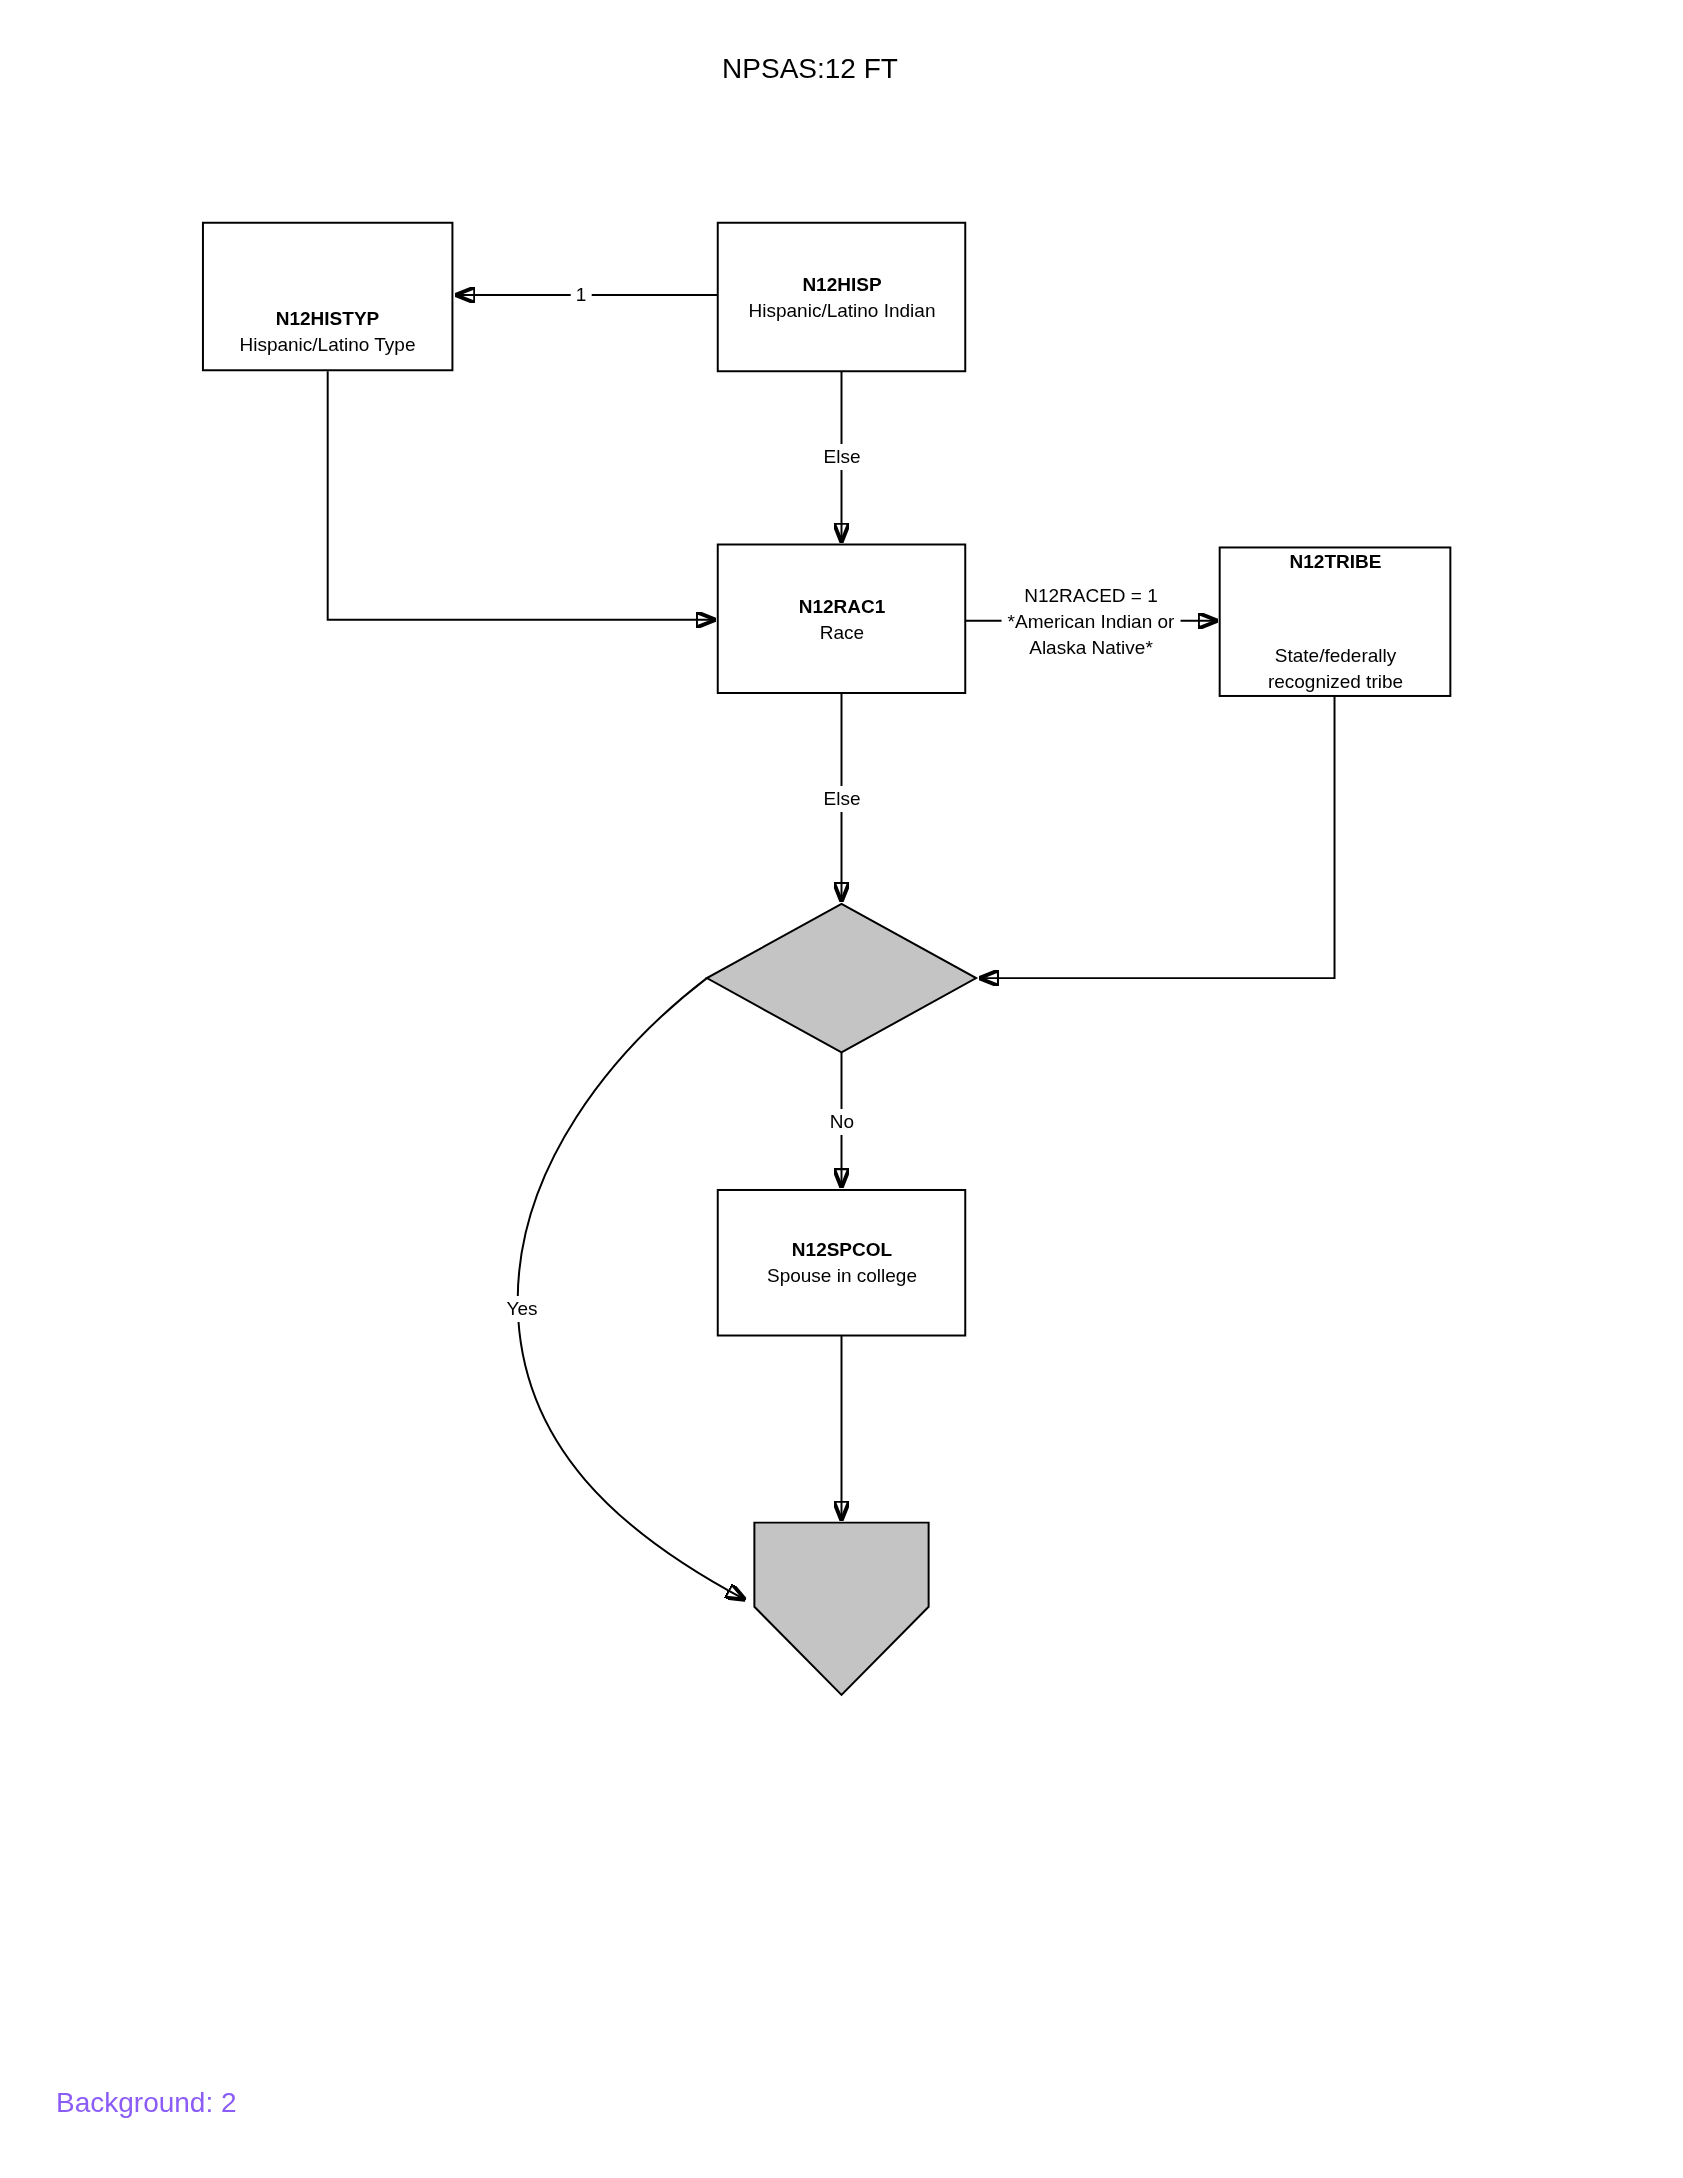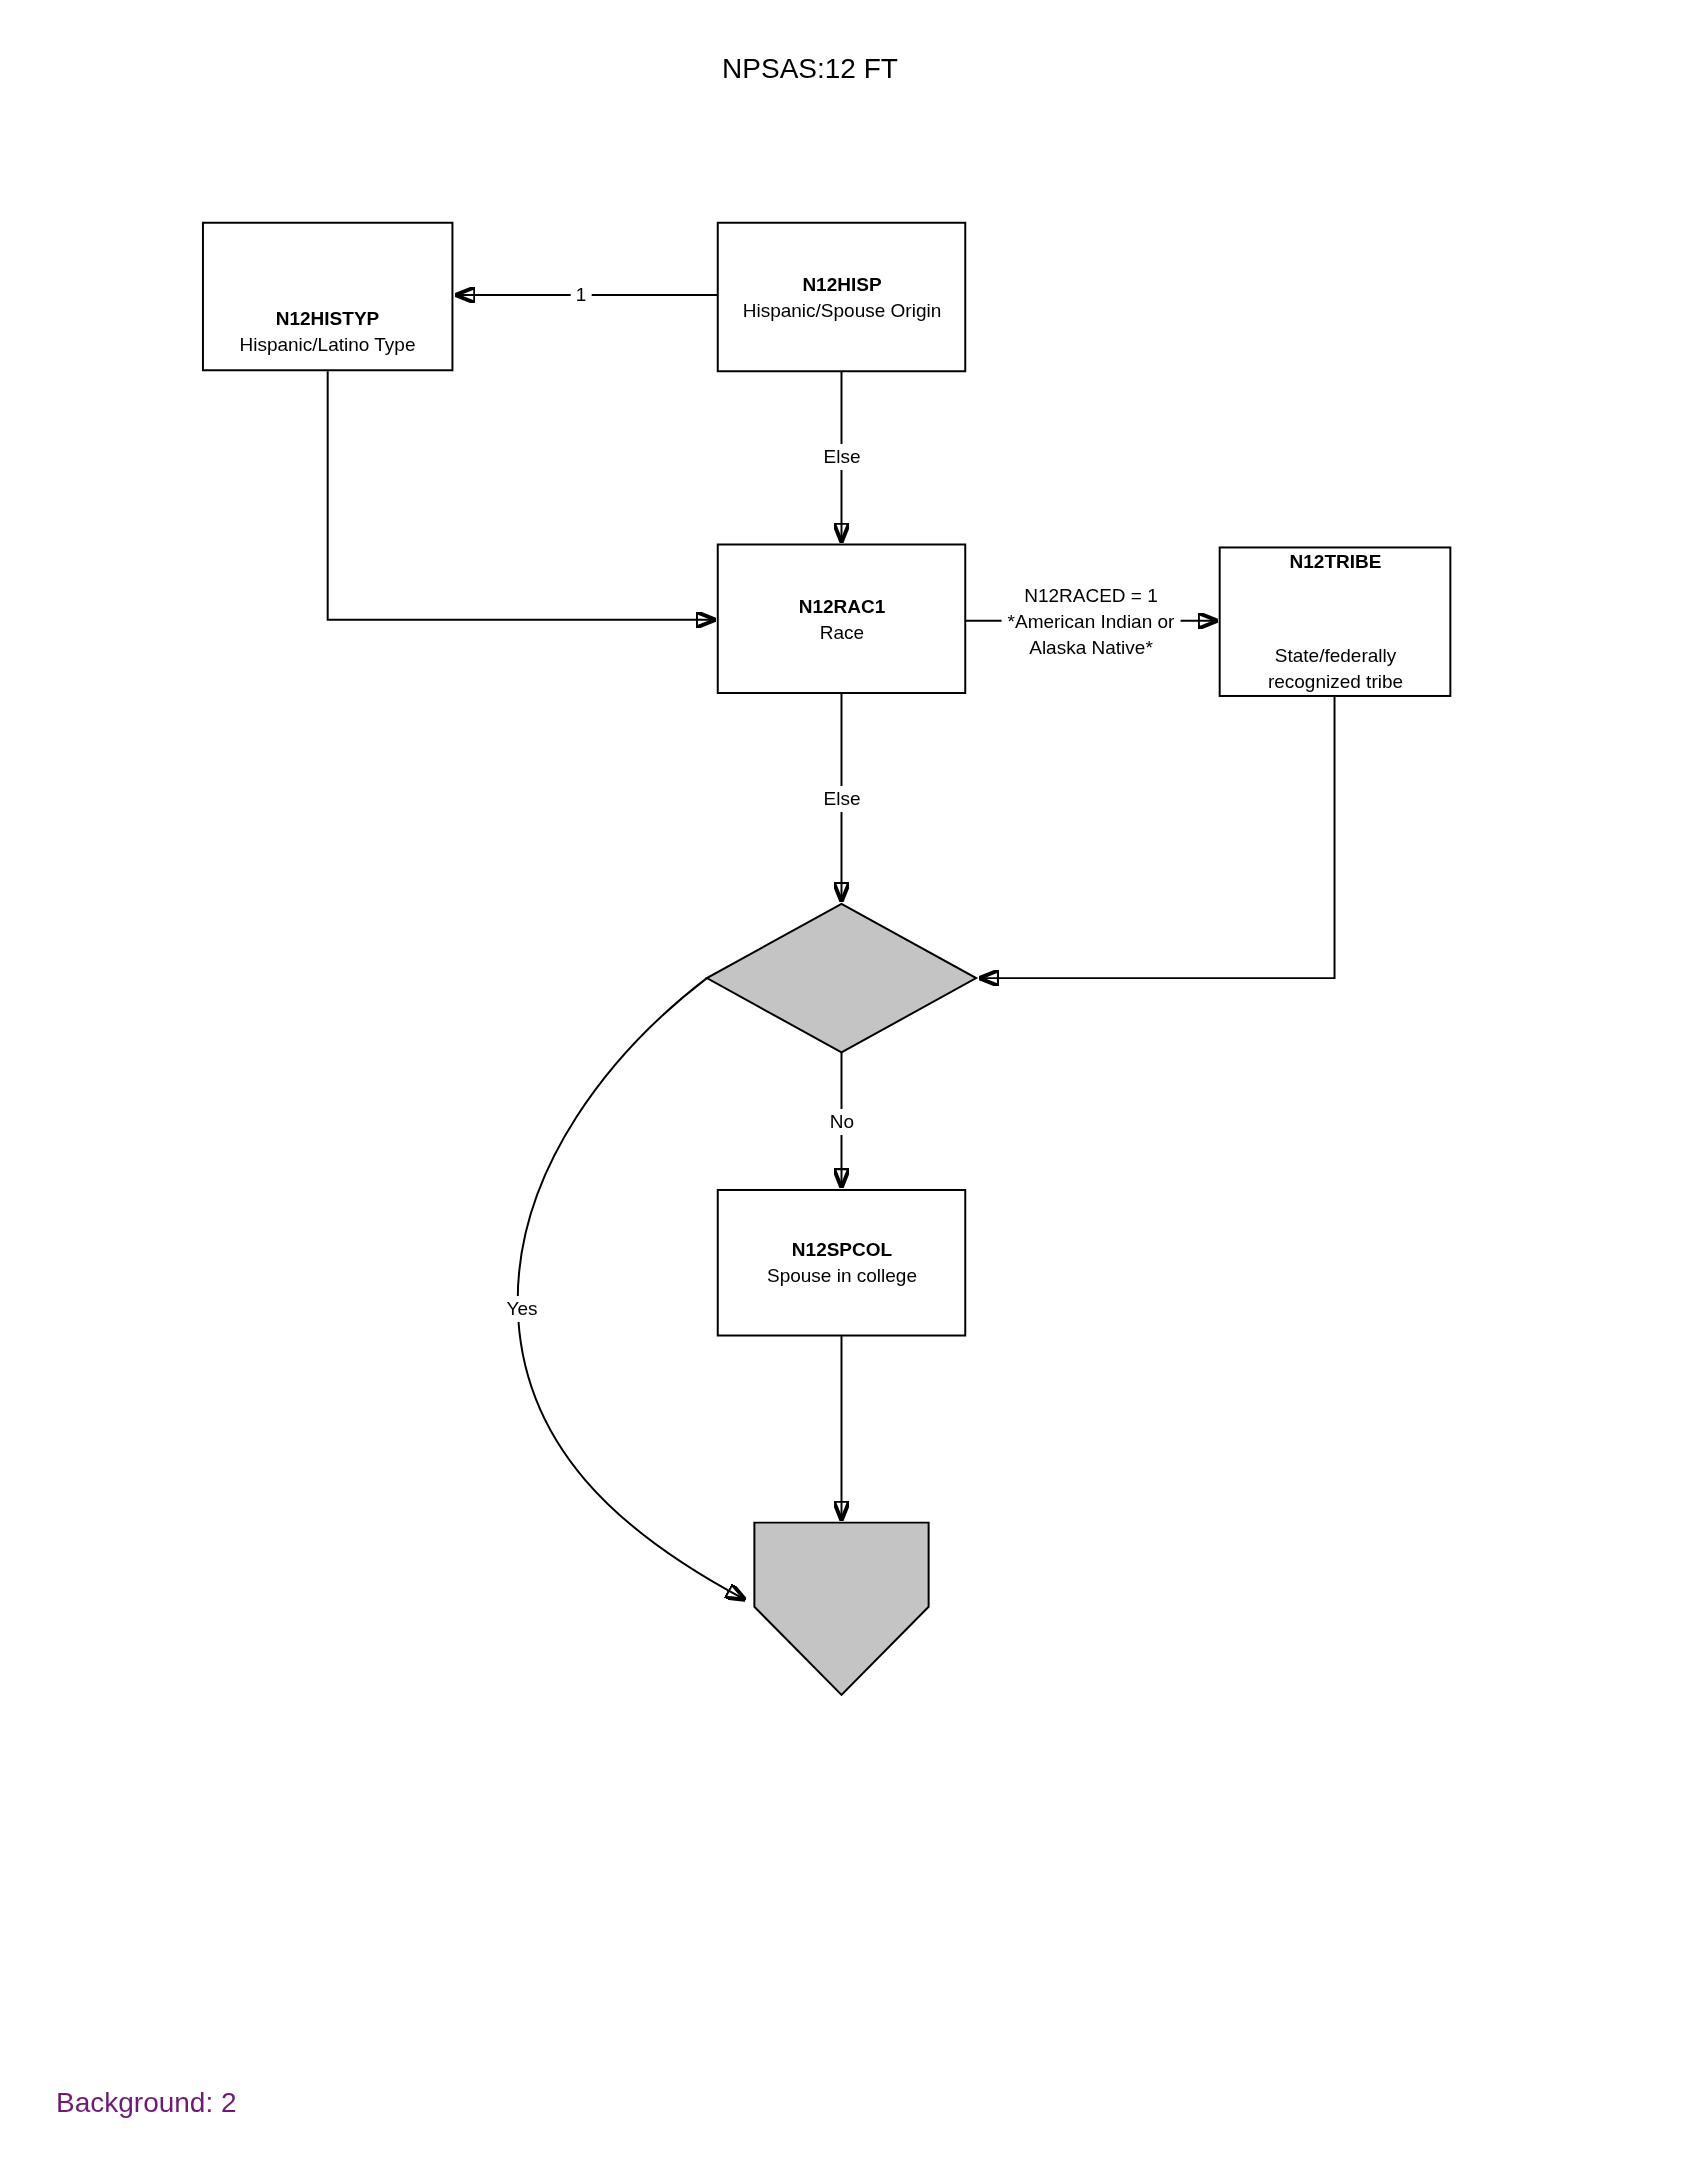--- a/index.html
+++ b/index.html
@@ -57,21 +57,21 @@
     padding: 0 5px;
     font-size: 19px;
     line-height: 26px;
     color: #000000;
     text-align: center;
     white-space: nowrap;
   }
   .footer-text {
     position: absolute;
     font-size: 28px;
-    color: #701a75;
+    color: #8b5cf6;
     white-space: nowrap;
   }
   .tribe-desc-wrap { width: 178px; margin-top: 48px; }
 </style>
 </head>
 <body>
 
 <div class="canvas">
 
   <svg class="wires" width="1683" height="2178" viewBox="0 0 1700 2200">
@@ -102,21 +102,21 @@
 
   <div class="page-title" style="left:810px; top:69px;">NPSAS:12 FT</div>
 
   <div class="node-text" style="left:203px; top:223px; width:249px; height:148px;margin-top:35px;">
     <div class="node-name">N12HISTYP</div>
     <div class="node-desc">Hispanic/Latino Type</div>
   </div>
 
   <div class="node-text" style="left:718px; top:223px; width:248px; height:149px;">
     <div class="node-name">N12HISP</div>
-    <div class="node-desc">Hispanic/Spouse Origin</div>
+    <div class="node-desc">Hispanic/Latino Indian</div>
   </div>
 
   <div class="node-text" style="left:718px; top:545px; width:248px; height:149px;">
     <div class="node-name">N12RAC1</div>
     <div class="node-desc">Race</div>
   </div>
 
   <div class="node-text" style="left:1220px; top:547px; width:231px; height:149px;gap:20px;">
     <div class="node-name">N12TRIBE</div>
     <div class="node-desc tribe-desc-wrap">State/federally recognized tribe</div>

